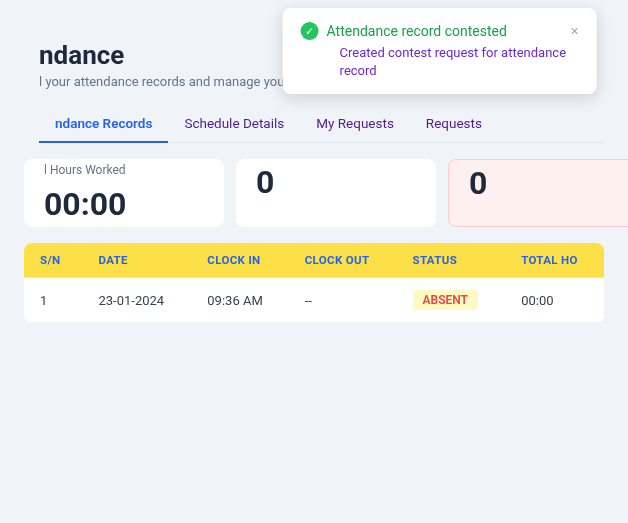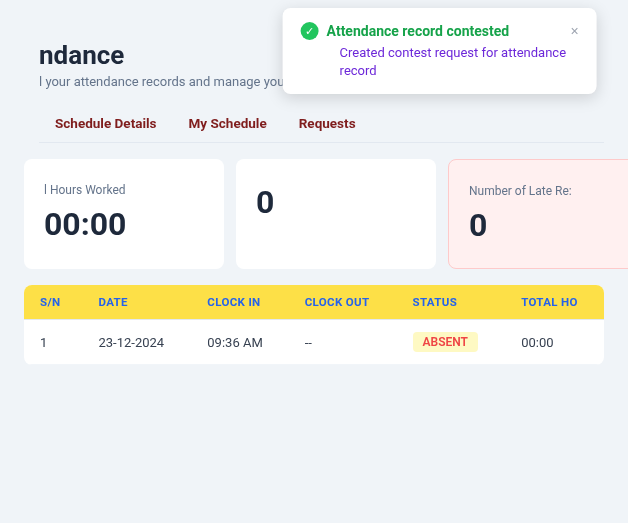--- a/index.html
+++ b/index.html
@@ -57,21 +57,21 @@
       display: flex;
       align-items: center;
       justify-content: center;
       color: white;
       font-size: 11px;
       flex-shrink: 0;
     }
 
     .toast-title {
       color: #16a34a;
-      font-weight: 700;
+      font-weight: 400;
       font-size: 14px;
     }
 
     .toast-close {
       color: #9ca3af;
       font-size: 14px;
       cursor: pointer;
       background: none;
       border: none;
       line-height: 1;
@@ -108,46 +108,45 @@
     .tabs {
       display: flex;
       gap: 0;
       border-bottom: 1px solid #e2e8f0;
       margin-bottom: 0;
     }
 
     .tab {
       padding: 10px 16px;
       font-size: 13.5px;
-      color: #7f1d1d;
+      color: #4c1d95;
       cursor: pointer;
       border-bottom: 2px solid transparent;
       margin-bottom: -1px;
       white-space: nowrap;
-      font-weight: bold;
     }
 
     .tab.active {
       color: #2563eb;
       border-bottom: 2px solid #2563eb;
       font-weight: 600;
     }
 
     
     .stats-row {
       display: flex;
       gap: 12px;
       padding: 16px 24px;
       background: #f0f4f8;
     }
 
     .stat-card {
       background: white;
       border-radius: 8px;
-      padding: 24px 20px;
+      padding: 4px 20px;
       min-width: 200px;
       flex: 1;
     }
 
     .stat-card.pink {
       background: #fff0f0;
       border: 1px solid #fecaca;
     }
 
     .stat-label {
@@ -228,63 +227,65 @@
       <button class="toast-close">×</button>
     </div>
     <div class="toast-body">Created contest request for attendance record</div>
   </div>
 
   <div class="page-content">
     <h1 class="page-title">ndance</h1>
     <p class="page-subtitle">l your attendance records and manage your requests here</p>
 
     <div class="tabs">
+      <div class="tab active">
+        <span>ndance Records</span>
+      </div>
       <div class="tab">
         <span>Schedule Details</span>
       </div>
       <div class="tab">
-        <span>My Schedule</span>
+        <span>My Requests</span>
       </div>
       <div class="tab">
         <span>Requests</span>
       </div>
     </div>
   </div>
 
   <div class="stats-row">
     <div class="stat-card">
       <div class="stat-label">l Hours Worked</div>
       <div class="stat-value">00:00</div>
     </div>
     <div class="stat-card">
       <div class="stat-value">0</div>
     </div>
     <div class="stat-card pink">
-      <div class="stat-label">Number of Late Re:</div>
       <div class="stat-value">0</div>
     </div>
   </div>
 
   <div class="table-container">
     <div class="table-wrap">
       <table>
         <thead>
           <tr>
             <th>S/N</th>
             <th>DATE</th>
             <th>CLOCK IN</th>
             <th>CLOCK OUT</th>
             <th>STATUS</th>
             <th>TOTAL HO</th>
           </tr>
         </thead>
         <tbody>
           <tr>
             <td>1</td>
-            <td>23-12-2024</td>
+            <td>23-01-2024</td>
             <td>09:36 AM</td>
             <td>--</td>
             <td>
               <span class="status-badge status-absent">ABSENT</span>
             </td>
             <td>00:00</td>
           </tr>
         </tbody>
       </table>
     </div>

